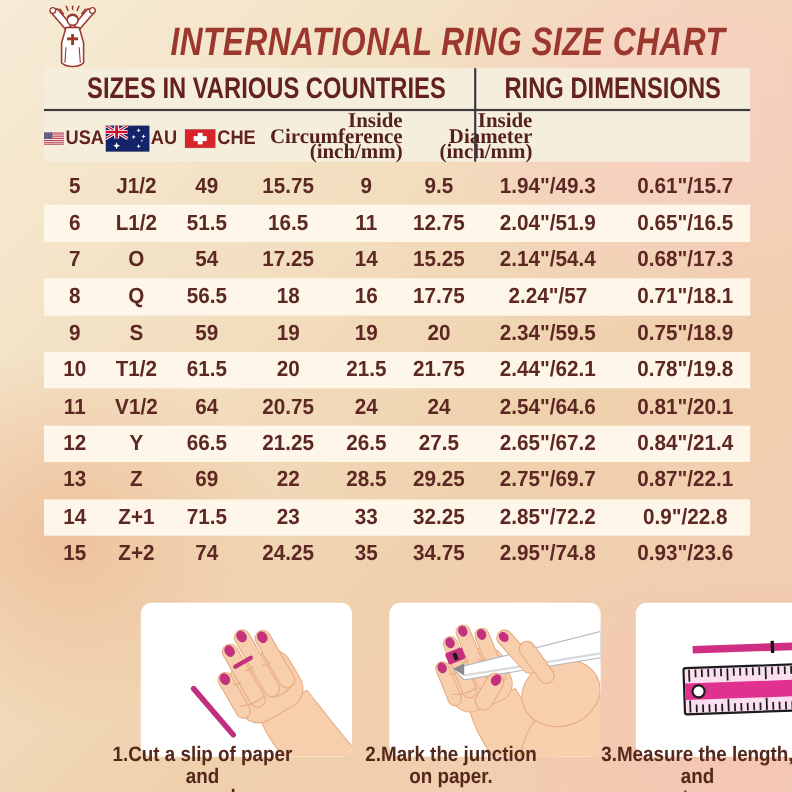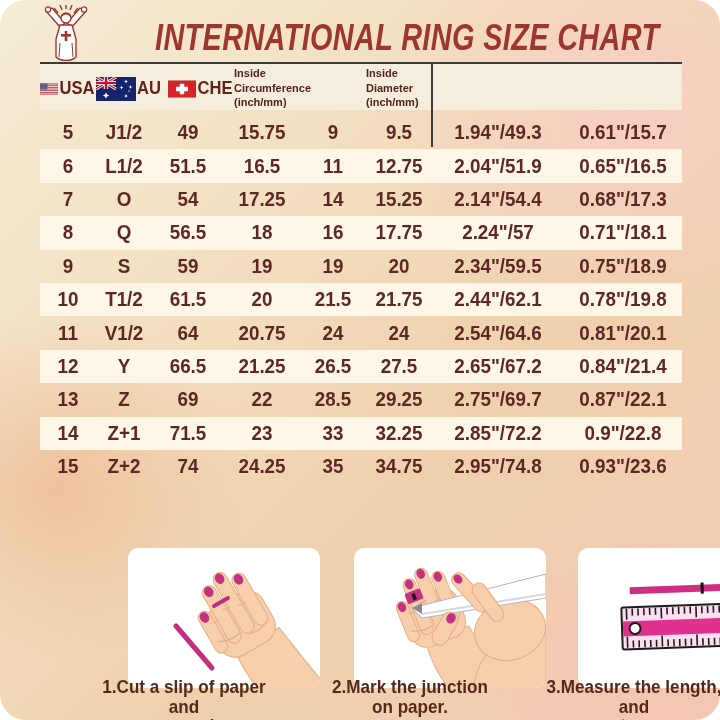--- a/index.html
+++ b/index.html
@@ -2,21 +2,21 @@
 <html><head>
 <meta charset="utf-8">
 <style>
   html,body{margin:0;padding:0;width:720px;height:720px;overflow:hidden;
     font-family:"Liberation Sans",sans-serif;}
   .page{position:relative;width:720px;height:720px;
     background:
       radial-gradient(ellipse 55% 45% at 88% 15%, rgba(248,206,196,.95), rgba(248,206,196,0) 65%),
       radial-gradient(ellipse 45% 40% at 8% 68%, rgba(237,184,146,.75), rgba(237,184,146,0) 60%),
       radial-gradient(ellipse 50% 35% at 92% 92%, rgba(244,196,178,.85), rgba(244,196,178,0) 65%),
-      linear-gradient(135deg,#f6ecd6 0%,#f2ddbd 38%,#efd0ac 62%,#f3ccb4 100%); border-radius: 26px;}
+      linear-gradient(135deg,#f6ecd6 0%,#f2ddbd 38%,#efd0ac 62%,#f3ccb4 100%);}
   
   .logo{position:absolute;left:24px;top:5px;width:85px;height:58px;}
   .title{position:absolute;left:95px;top:16px;width:600px;height:44px;
     text-align:center;font-size:36px;font-weight:700;font-style:italic;
     color:#9c372e;letter-spacing:.5px;line-height:44px;
     transform:scaleX(.8);transform-origin:50% 50%;white-space:nowrap;}
   
   .table{position:absolute;left:40px;top:62px;width:642px;}
   .headblock{position:relative;background:#f6eedd;}
   .thead{display:flex;height:37px;}
@@ -25,22 +25,22 @@
   .gh-left{width:392px;} .gh-right{width:250px;}
   .hline{height:2px;background:#3b3b3b;}
   .subhead{display:flex;height:46px;}
   .vline{position:absolute;left:391px;top:0;width:2px;height:85px;background:#3b3b3b;}
   .c0{width:56px}.c1{width:56px}.c2{width:72px}.c3{width:76px}
   .c4{width:66px}.c5{width:66px}.c6{width:132px}.c7{width:118px}
   .flagcell{display:flex;align-items:center;padding-top:3px;}
   .flagcell svg{display:block;}
   .flaglabel{font-size:18px;font-weight:700;color:#63221e;line-height:19px;
     transform:scaleX(.92);white-space:nowrap;}
-  .dimcell{font-size:11px;line-height:14.5px;font-weight:700;color:#54211d;
-    text-align:left;padding-top:2px;white-space:pre-line;}
+  .dimcell{font-size:19px;line-height:14.5px;font-weight:700;color:#54211d;
+    text-align:right;padding-top:2px;white-space:pre-line;font-family:Liberation Serif, serif;}
   .tbody{margin-top:6px;}
   .row{display:flex;height:33.4px;align-items:center;}
   .row.alt{background:#fdf6e9;}
   .cell{text-align:center;font-size:20px;font-weight:700;color:#5d2823;
     transform:scaleX(.94);transform-origin:50% 50%;white-space:nowrap;}
   
   .steps{position:absolute;left:0;top:532px;width:720px;height:188px;margin-left:48px;}
   .panel{position:absolute;top:0;width:192px;height:140px;background:#fff;
     border-radius:10px;overflow:hidden;}
   .pan1{left:40px}.pan2{left:266px}.pan3{left:490px}
@@ -84,20 +84,24 @@
     <path d="M37.5,11 Q42,6.5 46.5,11" fill="none" stroke="#9c372e" stroke-width="1.4"></path>
     <path d="M36,20 L48,20 L52,34 L52,52 C48,56.5 36,56.5 32,52 L32,34 Z" fill="#fff" stroke="#9c372e" stroke-width="1.4"></path>
     <rect x="40.7" y="26" width="2.6" height="10" fill="#9c372e"></rect>
     <rect x="37" y="29" width="10" height="2.6" fill="#9c372e"></rect>
     <path d="M36,38 L35,52 M48,38 L49,52" stroke="#9c372e" stroke-width="1"></path>
   </svg>
   <div class="title">INTERNATIONAL RING SIZE CHART</div>
 
   <section class="table">
     <div class="headblock">
+      <div class="thead">
+        <div class="group-header gh-left">SIZES IN VARIOUS COUNTRIES</div>
+        <div class="group-header gh-right">RING DIMENSIONS</div>
+      </div>
       <div class="hline"></div>
       <div class="subhead">
         <div class="c0 flagcell">
           <svg width="40" height="24" viewBox="0 0 40 24">
             <defs>
                 <pattern id="usdots" width="3.2" height="3" patternUnits="userSpaceOnUse">
               <circle cx="1.4" cy="1.4" r=".75" fill="#fff"></circle>
                 </pattern>
               </defs>
             <rect width="40" height="24" fill="#B22234"></rect>

